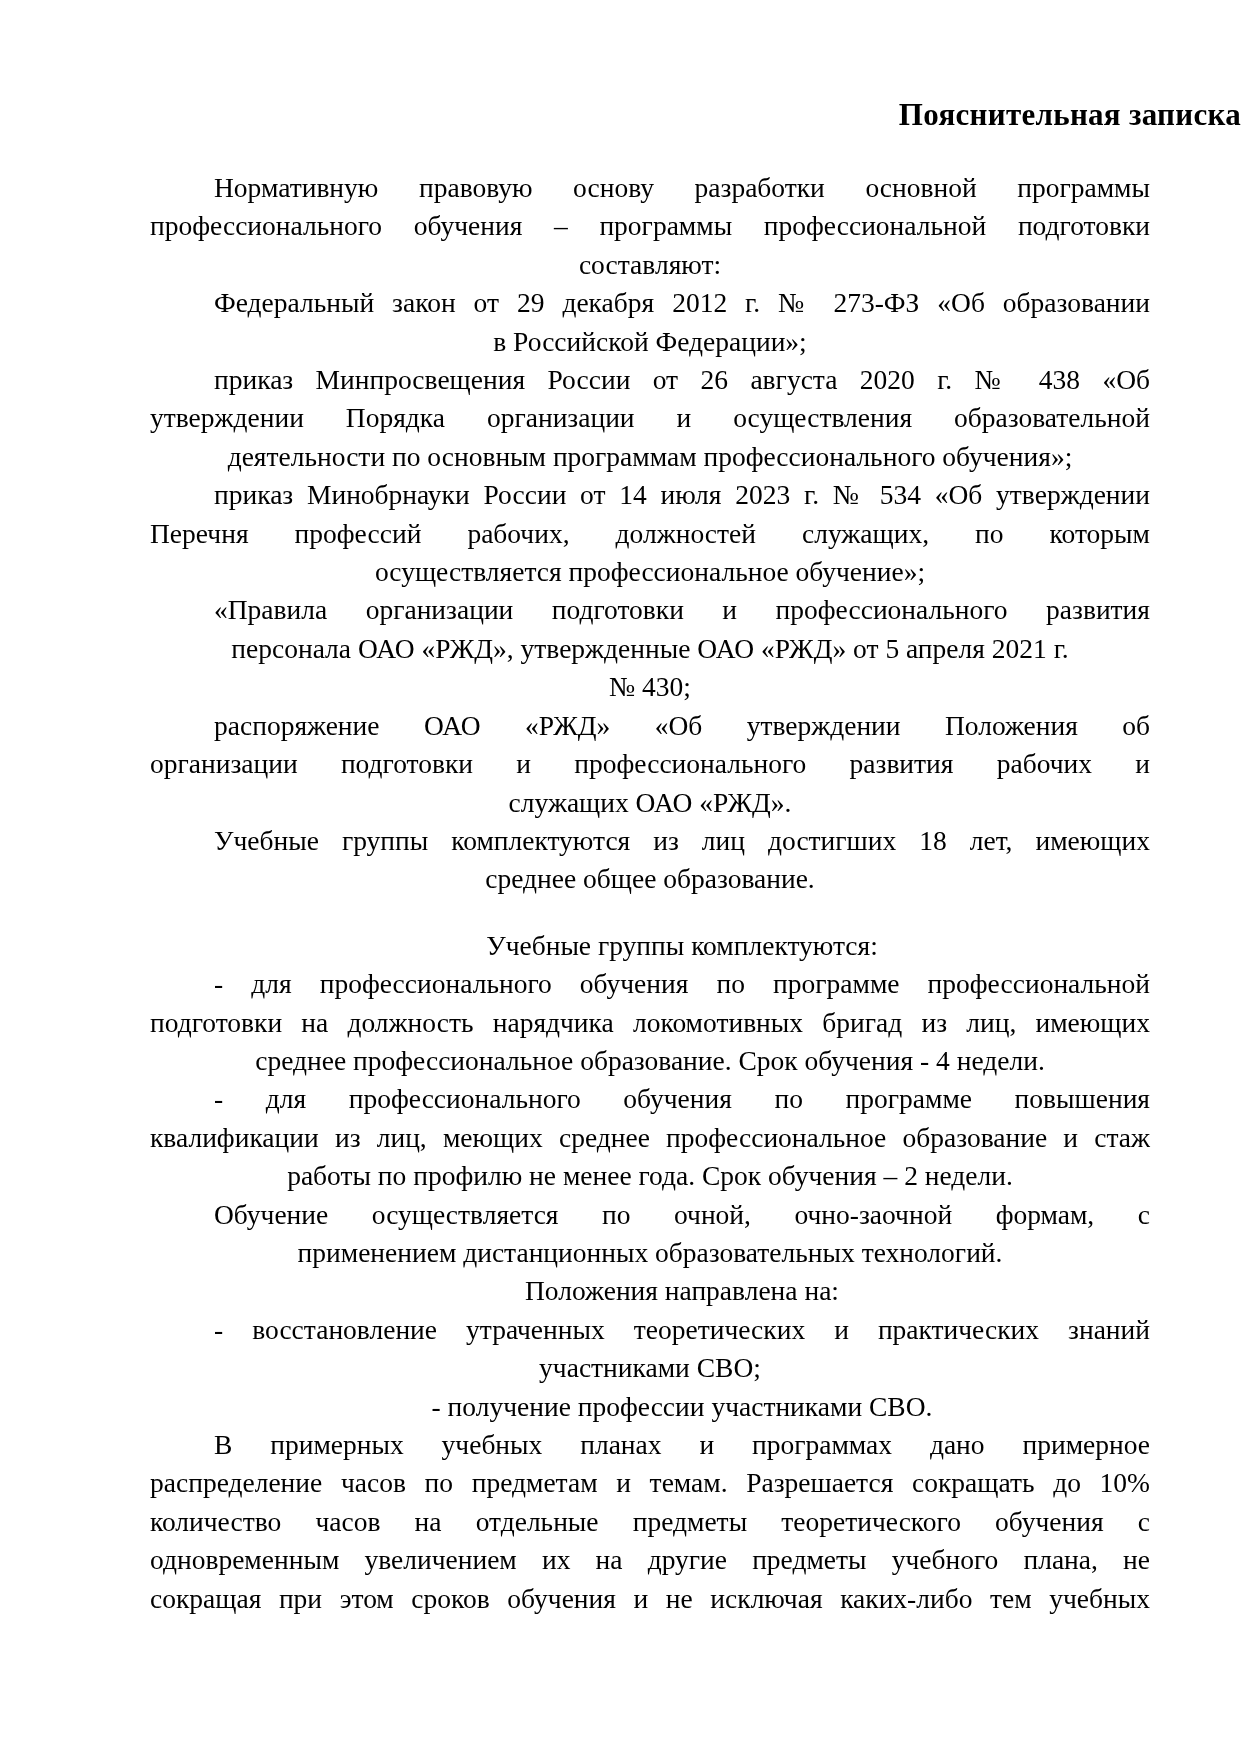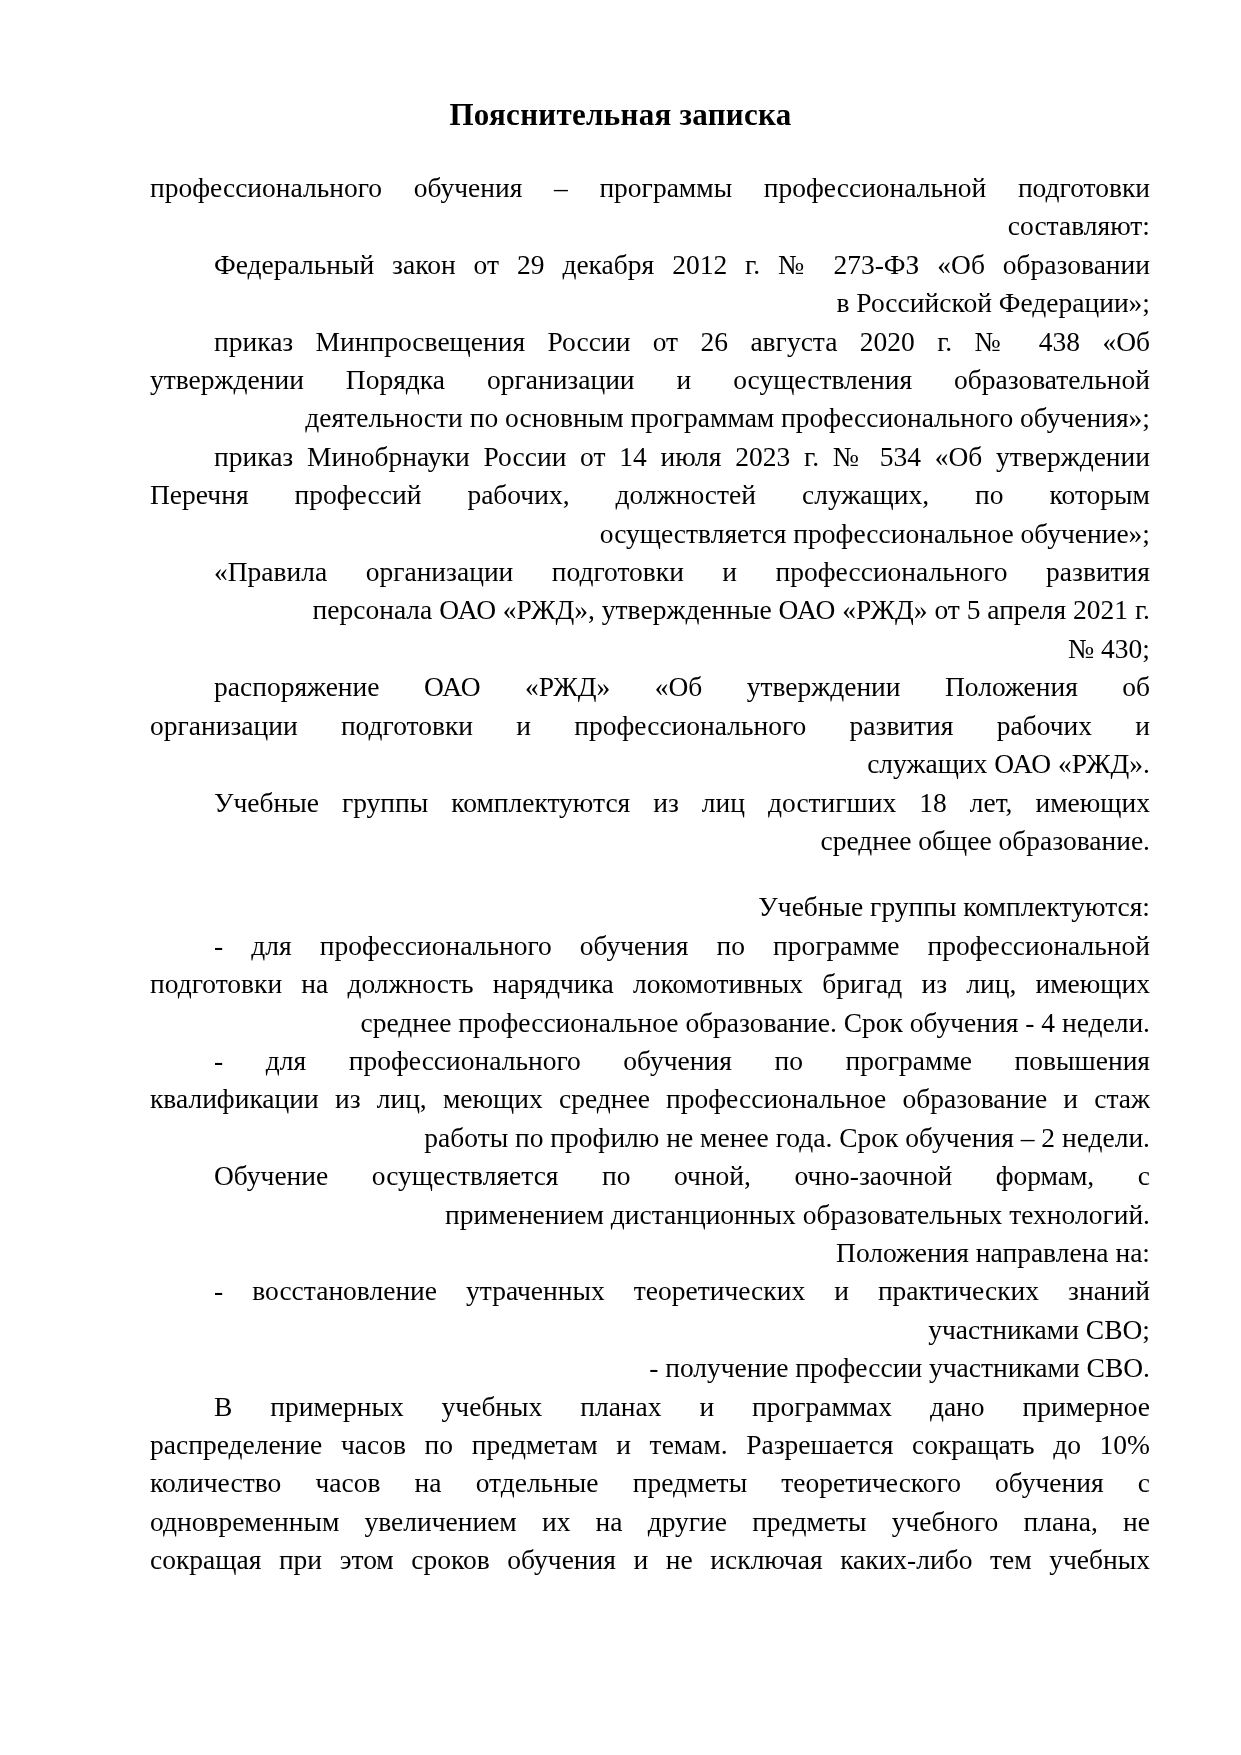--- a/index.html
+++ b/index.html
@@ -14,57 +14,58 @@
     background: #ffffff;
     color: #000000;
     font-family: "Liberation Serif", "DejaVu Serif", serif;
     overflow: hidden;
   }
   .title {
     margin: 0;
     padding-top: 97px;
     font-size: 31px;
     font-weight: bold;
-    text-align: center;
+    text-align: right;
     letter-spacing: 0.3px;
   }
   .doc-body {
     width: 1000px;
     margin-left: 150px;
     margin-top: 36px;
     font-size: 27.5px;
     line-height: 38.4px;
   }
   .para {
     margin: 0;
     padding: 0;
   }
   .para.space-before {
     margin-top: 28px;
   }
   .line {
     display: block;
-    text-align: right;
+    text-align: center;
     white-space: normal;
   }
   .line.j {
     text-align: justify;
     text-align-last: justify;
   }
   .line.ind {
     text-indent: 64px;
   }
 </style>
 </head>
 <body>
 
 <div class="page">
   <h1 class="title">Пояснительная записка</h1>
   <div class="doc-body" id="doc-body">
       <p class="para">
+        <span class="line j ind">Нормативную правовую основу разработки основной программы</span>
         <span class="line j">профессионального обучения – программы профессиональной подготовки</span>
         <span class="line">составляют:</span>
       </p>
       <p class="para">
         <span class="line j ind">Федеральный закон от 29 декабря 2012 г. № 273-ФЗ «Об образовании</span>
         <span class="line">в Российской Федерации»;</span>
       </p>
       <p class="para">
         <span class="line j ind">приказ Минпросвещения России от 26 августа 2020 г. № 438 «Об</span>
         <span class="line j">утверждении Порядка организации и осуществления образовательной</span>

